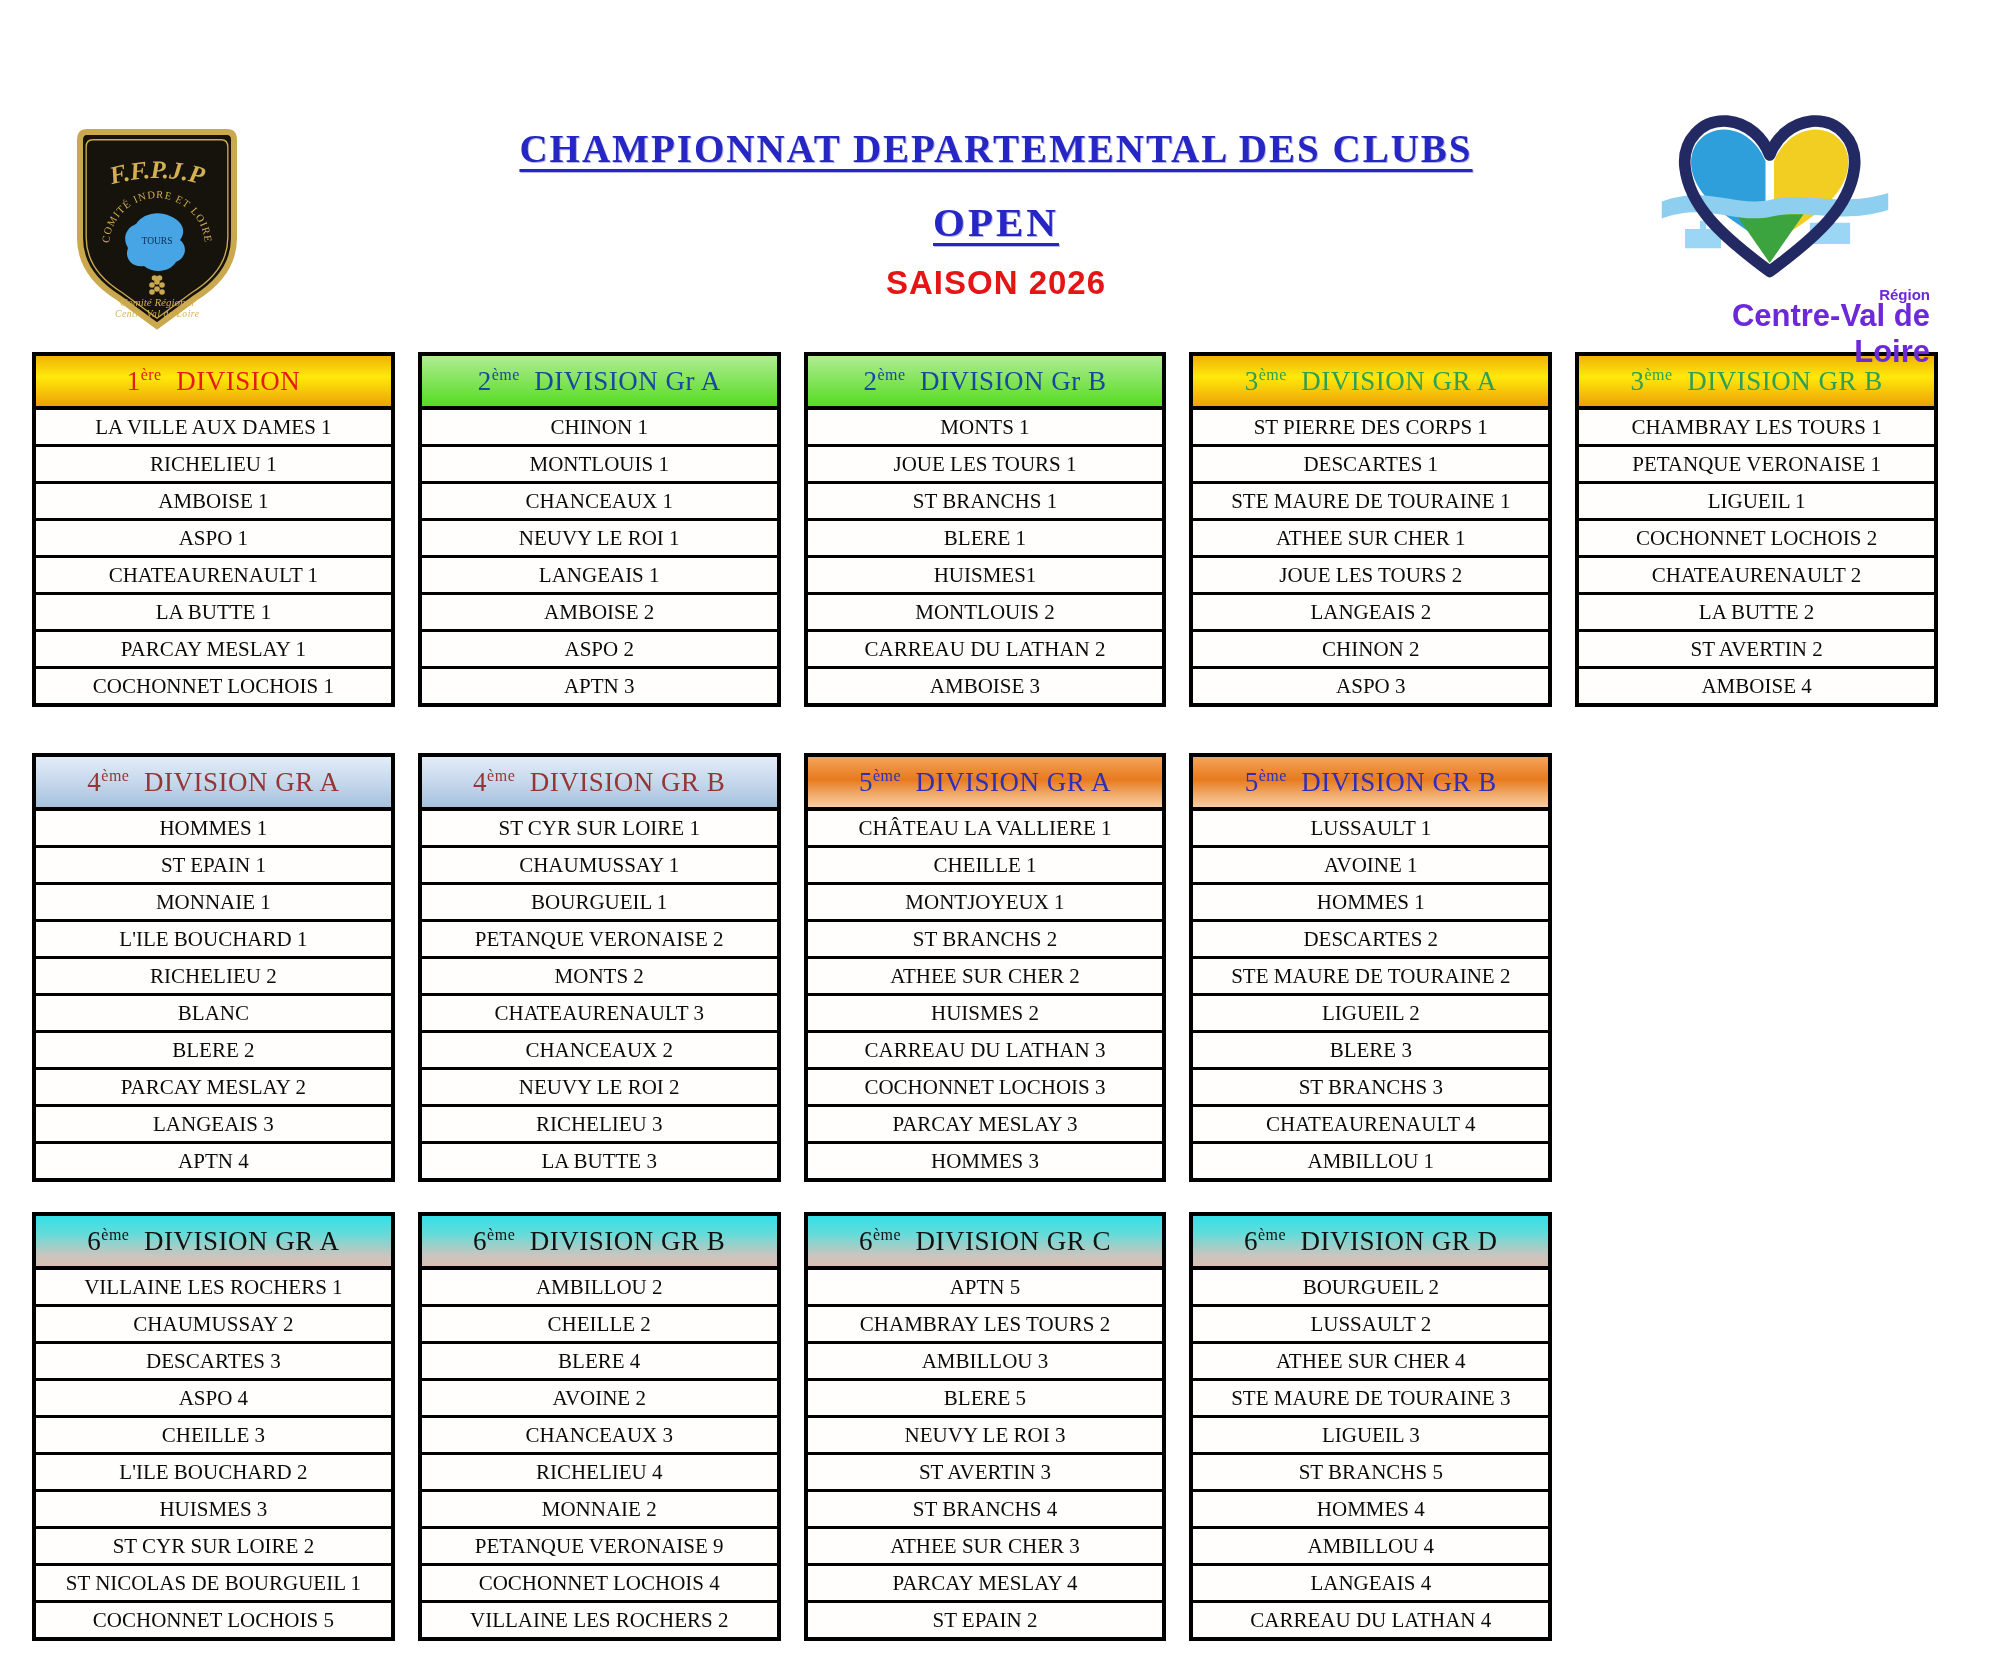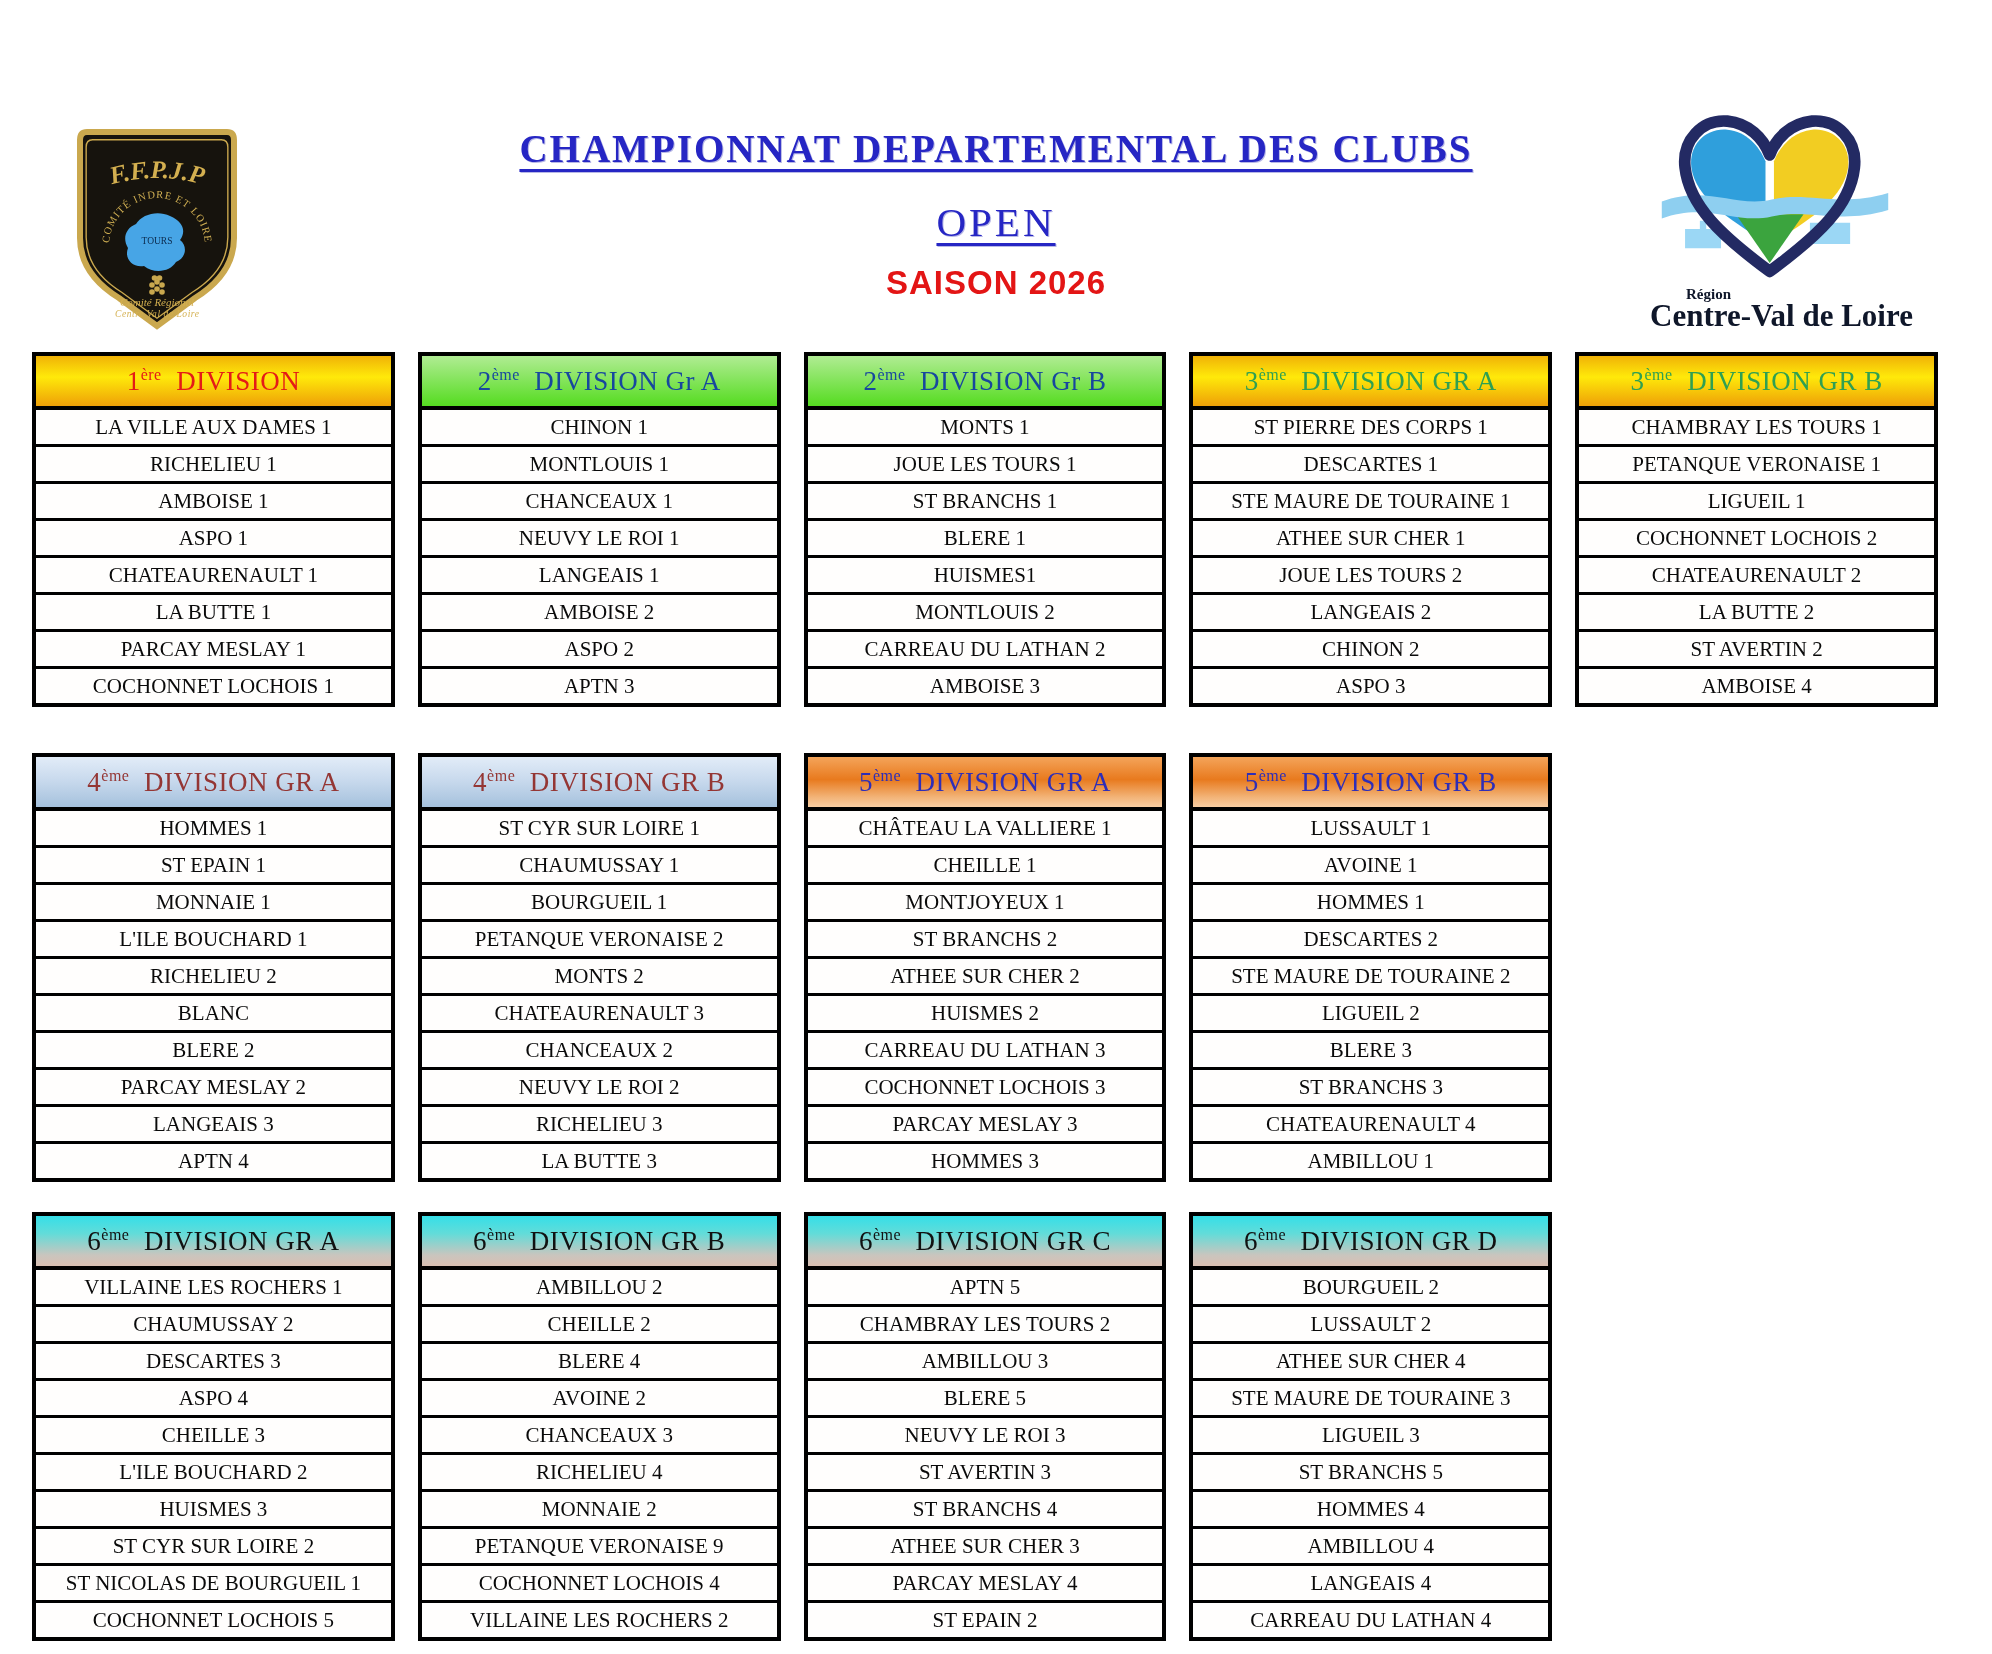--- a/index.html
+++ b/index.html
@@ -29,39 +29,39 @@
     letter-spacing:2px;
     color:#2626c4;
     text-decoration:underline;
     text-decoration-thickness:3px;
     text-underline-offset:7px;
     text-shadow:1px 1px 0 #b8b8e6;
   }
   .sub-title {
     margin:27px 0 0 0;
     font-family:"Liberation Serif", serif;
-    font-weight:normal;
+    font-weight:bold;
     font-size:41px;
     letter-spacing:3px;
     color:#2626c4;
     text-decoration:underline;
     text-decoration-thickness:3px;
     text-underline-offset:7px;
     text-shadow:1px 1px 0 #b8b8e6;
   }
   .season {
     margin-top:18px;
     font-family:"Liberation Sans", sans-serif;
     font-weight:bold;
     font-size:33px;
     letter-spacing:1px;
     color:#e31515;
   }
 
-  .region-text { text-align:left; padding-left:30px; color:#0f172a; font-family:Liberation Serif, serif; }
+  .region-text { text-align:right; padding-left:30px; color:#6d28d9; font-family:Liberation Sans, sans-serif; }
   .region-small { display:block; font-size:15px; font-weight:bold; margin-left:36px; margin-bottom:-5px; }
   .region-big { font-size:31px; font-weight:bold; letter-spacing:0px; }
 
   
   main { padding:0 54px 0 32px; }
   section.dgrid {
     display:grid;
     grid-template-columns:repeat(5, 1fr);
     column-gap:23px;
     align-items:start;

